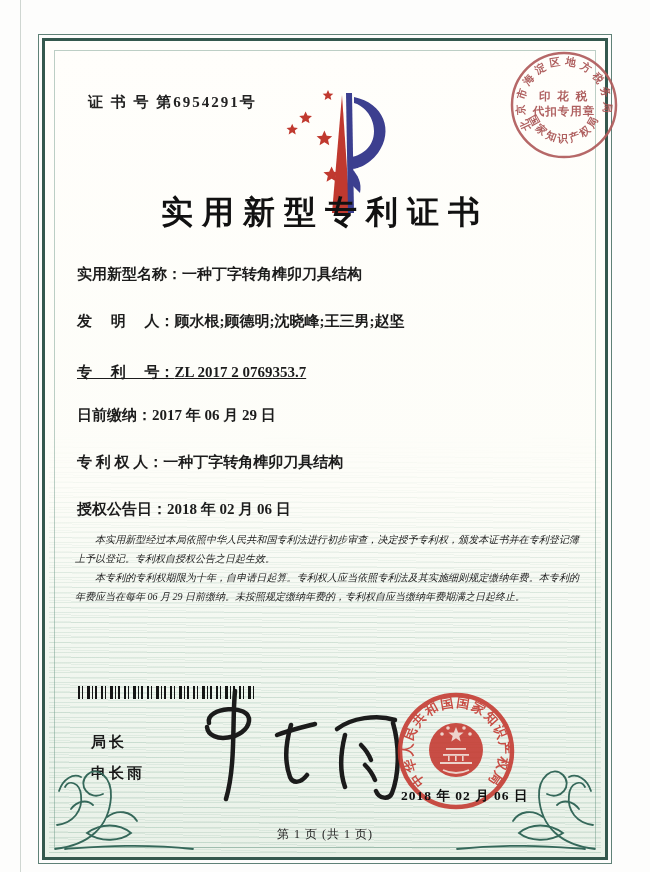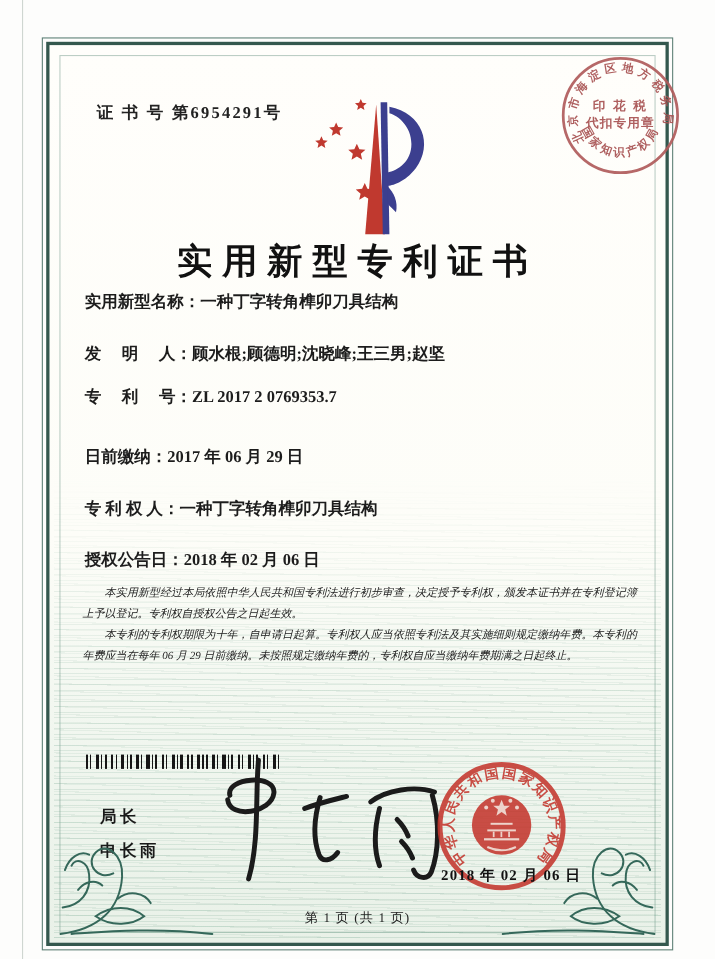--- a/index.html
+++ b/index.html
@@ -27,26 +27,26 @@
     -webkit-mask-image:linear-gradient(180deg,transparent 0%,rgba(0,0,0,.8) 45%,#000 100%);
     mask-image:linear-gradient(180deg,transparent 0%,rgba(0,0,0,.8) 45%,#000 100%);
   }
   .cert-number{
     position:absolute;left:43px;top:52px;font-size:15px;font-weight:bold;
     letter-spacing:2px;color:#222;
   }
   .logo{position:absolute;left:237px;top:44px;}
   .title{
     position:absolute;left:0;top:150px;width:100%;text-align:center;
-    font-size:32px;font-weight:bold;letter-spacing:9px;color:#111;margin-top:25px;
+    font-size:32px;font-weight:bold;letter-spacing:9px;color:#111;
   }
   .fields{position:absolute;left:32px;top:224px;width:500px;}
   .field-row{position:absolute;left:0;font-size:15px;font-weight:bold;white-space:nowrap;color:#1c1c1c;}
   .field-row .val{font-weight:bold;}
-  .r0{top:0;font-family:Liberation Serif, serif;} .r1{top:47px;} .r2{top:86px;} .r3{top:141px;} .r4{top:188px;} .r5{top:235px;}
+  .r0{top:0;font-family:Liberation Serif, serif;} .r1{top:47px;} .r2{top:98px;text-decoration:underline;} .r3{top:141px;} .r4{top:188px;} .r5{top:235px;}
   .paragraphs{
     position:absolute;left:30px;top:489px;width:504px;
     font-size:10px;line-height:19px;text-align:justify;
     font-style:italic;color:#222;
   }
   .paragraphs p{margin:0;text-indent:2em;}
   .barcode{
     position:absolute;left:33px;top:645px;width:177px;height:13px;
     background:repeating-linear-gradient(90deg,
       #151515 0 2px, transparent 2px 4px,

